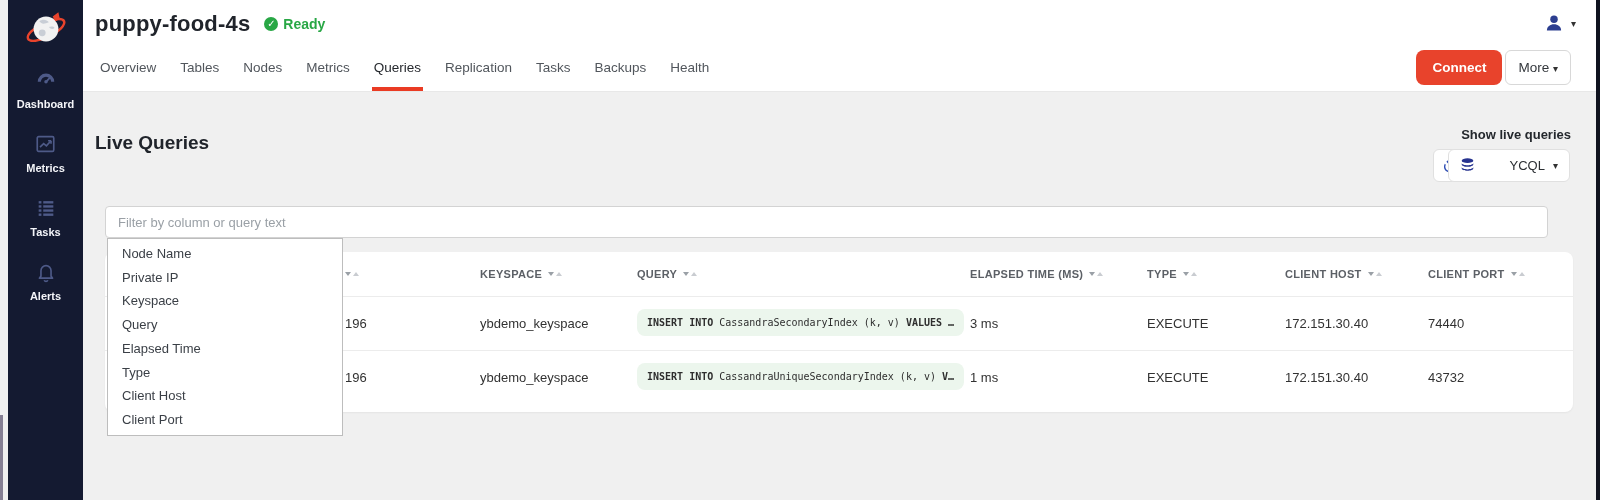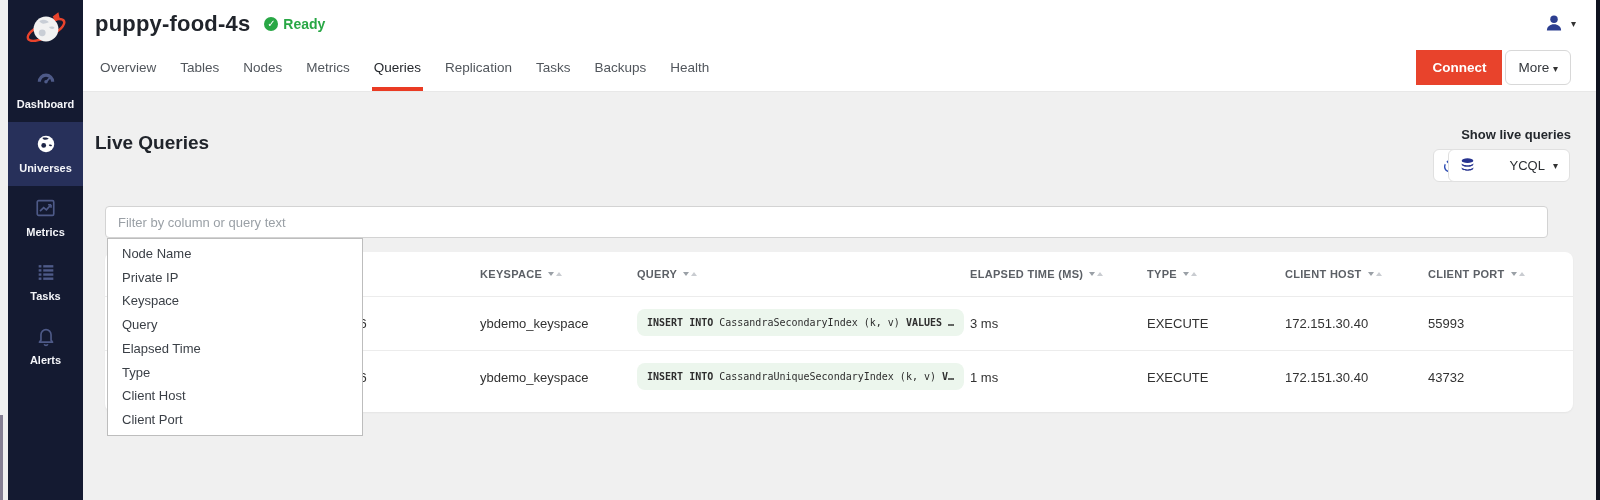--- a/index.html
+++ b/index.html
@@ -24,37 +24,37 @@
   .ready .chk { width:14px; height:14px; border-radius:50%; background:#28a745; color:#fff; font-size:10px; line-height:14px; text-align:center; display:inline-block; }
   .ready .txt { color:#28a745; font-weight:700; font-size:14px; }
   .user-box { position:absolute; right:20px; top:13px; display:flex; align-items:center; gap:7px; cursor:pointer; }
   .user-box .carat { font-size:10px; color:#333; }
 
   .tabs { position:absolute; left:23px; bottom:0; display:flex; gap:20px; }
   .tab { font-size:13.5px; color:#51565c; padding:10px 2px 12px; border:none; background:none; cursor:pointer; border-bottom:4px solid transparent; font-family:inherit; }
   .tab.active { color:#26292e; border-bottom-color:#ea3b23; }
 
   .actions { position:absolute; right:25px; bottom:6px; display:flex; gap:3px; }
-  .btn-connect { background:#e8432c; color:#fff; font-weight:700; font-size:13.5px; border:none; border-radius:0; padding:9px 16px; cursor:pointer; font-family:inherit; }
+  .btn-connect { background:#e8432c; color:#fff; font-weight:700; font-size:13.5px; border:none; border-radius:8px; padding:9px 16px; cursor:pointer; font-family:inherit; }
   .btn-more { background:#fff; color:#33373c; font-size:13.5px; border:1px solid #d8d8d8; border-radius:6px; padding:9px 12px; cursor:pointer; font-family:inherit; }
   .btn-more .carat { font-size:10px; color:#333; }
 
   
   .content { position:relative; height:407px; }
   .page-title { position:absolute; left:20px; top:40px; font-size:19px; font-weight:800; color:#20242b; }
   .show-label { position:absolute; right:25px; top:35px; font-size:13px; font-weight:600; color:#24282d; }
   .btn-refresh { position:absolute; right:130px; top:57px; width:33px; height:33px; background:#fff; border:1px solid #e0e0e0; border-radius:6px; display:flex; align-items:center; justify-content:center; cursor:pointer; }
   .btn-api { position:absolute; right:26px; top:57px; height:33px; background:#fff; border:1px solid #e0e0e0; border-radius:6px; display:flex; align-items:center; gap:8px; padding:0 11px; cursor:pointer; font-family:inherit; }
   .btn-api .api-lbl { font-size:13px; color:#2b2f33;margin-left:27px; }
   .btn-api .carat { font-size:10px; color:#333; }
 
   .filter-input { position:absolute; left:30px; right:48px; top:114px; height:32px; border:1px solid #d3d3d3; border-radius:4px; padding:0 12px; font-size:13px; font-family:inherit; color:#4d7c0f; background:#fff; }
   .filter-input::placeholder { color:#9aa0a6; }
 
-  .dropdown { position:absolute; left:32px; top:146px; width:256px; background:#fff; border:1px solid #bdbdbd; z-index:30; padding:3px 0; }
+  .dropdown { position:absolute; left:32px; top:146px; width:236px; background:#fff; border:1px solid #bdbdbd; z-index:30; padding:3px 0; }
   .dd-item { padding:3px 14px; font-size:13px; color:#3a3f46; line-height:17.7px; cursor:pointer; }
 
   .panel { position:absolute; left:30px; right:23px; top:160px; background:#fff; border-radius:8px; box-shadow:0 1px 2px rgba(0,0,0,.05); padding-bottom:8px; }
   .grid-row { display:grid; grid-template-columns:375px 157px 333px 177px 138px 143px 1fr; align-items:center; }
   .thead { height:44px; }
   .th { font-size:11px; font-weight:700; color:#5c6066; letter-spacing:.3px; display:flex; align-items:center; gap:6px; cursor:pointer; }
   .th-first { padding-left:240px; }
   .sort { display:inline-flex; align-items:center; gap:2px; }
   .car-dn { width:0; height:0; border-left:3.5px solid transparent; border-right:3.5px solid transparent; border-top:4.5px solid #9aa0a6; }
   .car-up { width:0; height:0; border-left:3.5px solid transparent; border-right:3.5px solid transparent; border-bottom:4.5px solid #c9ccd1; }
@@ -85,29 +85,20 @@
     </div>
     <div id="side-items">
         <div class="side-item">
           <span class="icon"><svg width="24" height="22" viewBox="0 0 24 24">
               <path d="M12 5a9 9 0 0 0-9 9h3.4a5.6 5.6 0 0 1 11.2 0H21a9 9 0 0 0-9-9z" fill="currentColor"></path>
               <path d="M12 14l4.6-4.8" stroke="currentColor" stroke-width="2" stroke-linecap="round"></path>
               <circle cx="12" cy="14" r="1.9" fill="currentColor"></circle>
             </svg></span>
           <span class="lbl">Dashboard</span>
         </div>
-        <div class="side-item active">
-          <span class="icon"><svg width="22" height="22" viewBox="0 0 24 24">
-              <circle cx="12" cy="12" r="9" fill="currentColor"></circle>
-              <path d="M8 5.5c2.5-1 5.5-.5 7 .8-2.5 1.4-5.5 2-7-.8z" fill="#1c2445"></path>
-              <circle cx="9.5" cy="13.5" r="2.6" fill="#1c2445"></circle>
-              <path d="M15 13c1.5-.8 3-.5 3.6.8-1.4 1-2.8.8-3.6-.8z" fill="#1c2445"></path>
-            </svg></span>
-          <span class="lbl">Universes</span>
-        </div>
         <div class="side-item">
           <span class="icon"><svg width="23" height="22" viewBox="0 0 24 24" fill="none" stroke="currentColor" stroke-width="1.8">
               <rect x="3" y="4" width="18" height="16" rx="1.5"></rect>
               <path d="M6 15.5l4-4 3 2.5 5-5.5"></path>
               <path d="M18 8.5h-3.2M18 8.5v3.2"></path>
             </svg></span>
           <span class="lbl">Metrics</span>
         </div>
         <div class="side-item">
           <span class="icon"><svg width="22" height="22" viewBox="0 0 24 24" fill="currentColor">
@@ -244,21 +235,21 @@
             </div>
           </div>
         <div id="tbody">
             <div class="grid-row tr">
               <div class="td td-ip">196</div>
               <div class="td">ybdemo_keyspace</div>
               <div class="td"><span class="chip"><b>INSERT INTO </b><span>CassandraSecondaryIndex (k, v) </span><b>VALUES …</b></span></div>
               <div class="td">3 ms</div>
               <div class="td">EXECUTE</div>
               <div class="td">172.151.30.40</div>
-              <div class="td">55993</div>
+              <div class="td">74440</div>
             </div>
             <div class="grid-row tr">
               <div class="td td-ip">196</div>
               <div class="td">ybdemo_keyspace</div>
               <div class="td"><span class="chip"><b>INSERT INTO </b><span>CassandraUniqueSecondaryIndex (k, v) </span><b>V…</b></span></div>
               <div class="td">1 ms</div>
               <div class="td">EXECUTE</div>
               <div class="td">172.151.30.40</div>
               <div class="td">43732</div>
             </div>

